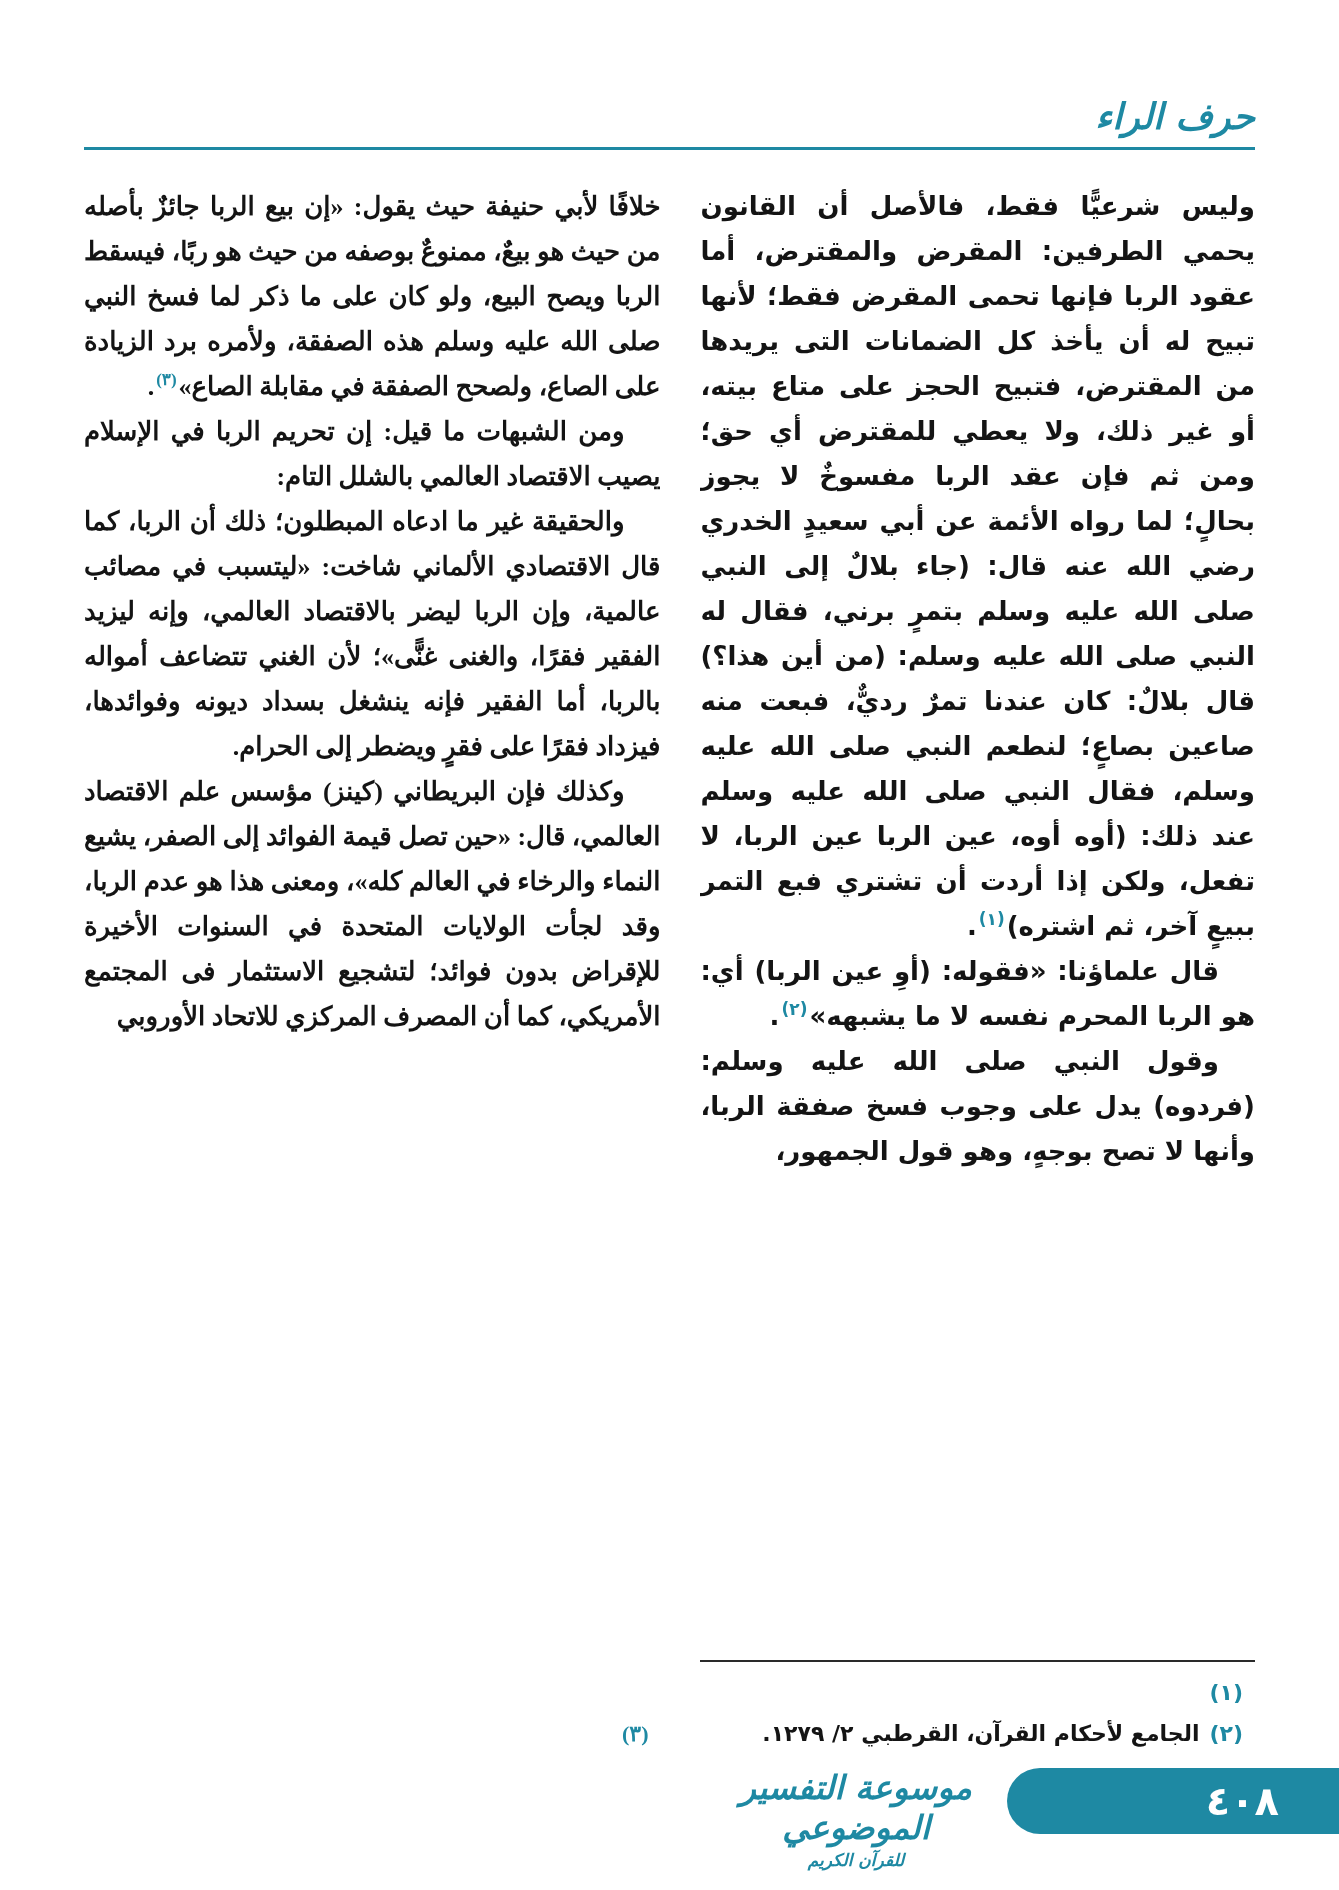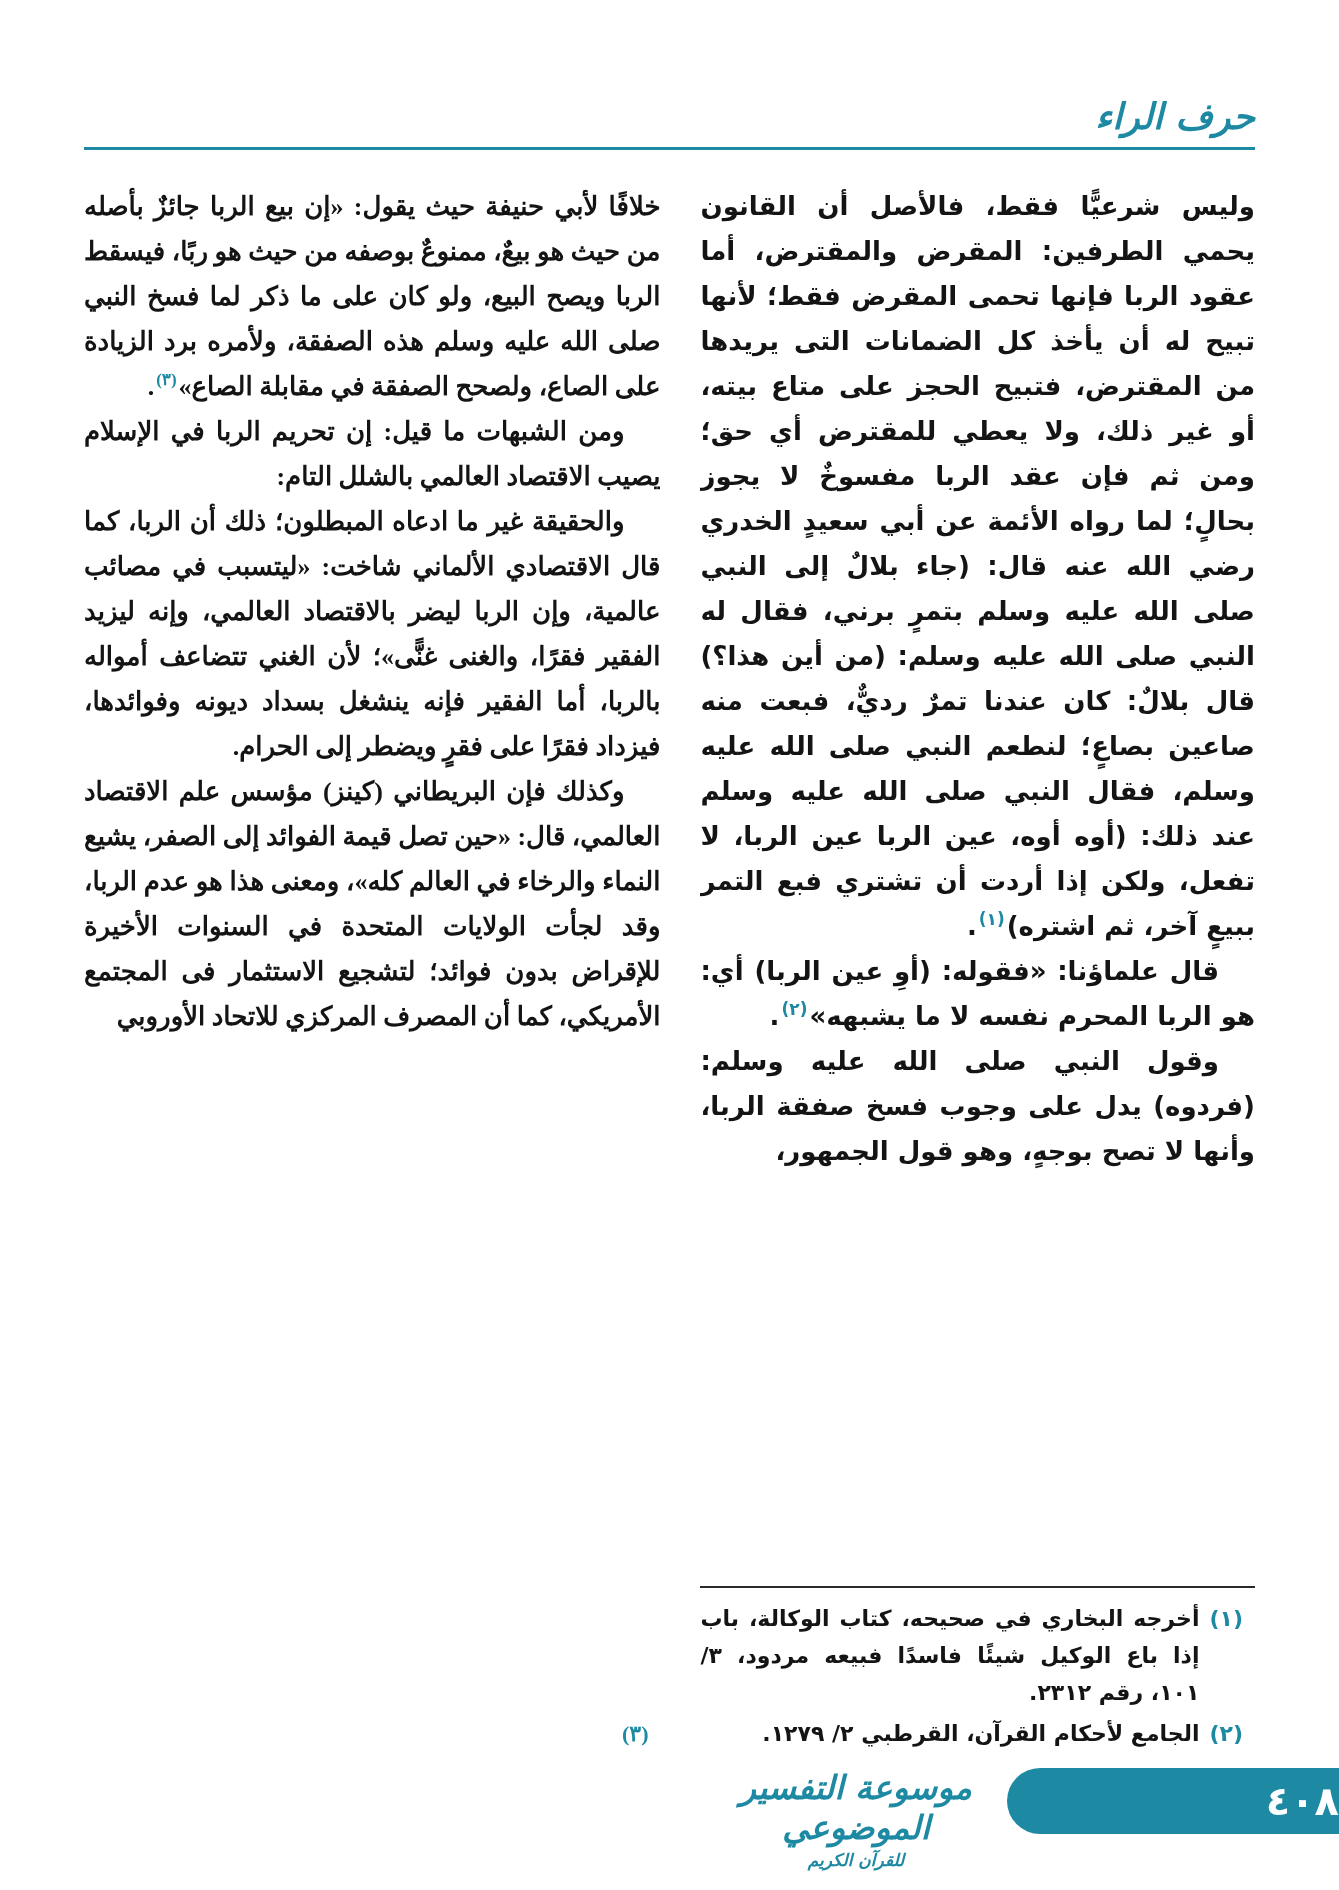--- a/index.html
+++ b/index.html
@@ -86,20 +86,21 @@
   .page-banner {
     position: absolute;
     right: 0;
     bottom: 56px;
     width: 332px;
     height: 66px;
     background: var(--accent);
     border-radius: 33px 0 0 33px;
     display: flex;
     align-items: center;
+    padding-right: 60px;
   }
   .page-number {
     color: #ffffff;
     font-size: 40px;
     font-weight: 700;
     letter-spacing: 3px;
   }
 
   .book-logo {
     position: absolute;
@@ -136,21 +137,20 @@
 
     <div class="col col-right">
       <p class="para"><span>وليس شرعيًّا فقط، فالأصل أن القانون يحمي الطرفين: المقرض والمقترض، أما عقود الربا فإنها تحمى المقرض فقط؛ لأنها تبيح له أن يأخذ كل الضمانات التى يريدها من المقترض، فتبيح الحجز على متاع بيته، أو غير ذلك، ولا يعطي للمقترض أي حق؛ ومن ثم فإن عقد الربا مفسوخٌ لا يجوز بحالٍ؛ لما رواه الأئمة عن أبي سعيدٍ الخدري رضي الله عنه قال: (جاء بلالٌ إلى النبي صلى الله عليه وسلم بتمرٍ برني، فقال له النبي صلى الله عليه وسلم: (من أين هذا؟) قال بلالٌ: كان عندنا تمرٌ رديٌّ، فبعت منه صاعين بصاعٍ؛ لنطعم النبي صلى الله عليه وسلم، فقال النبي صلى الله عليه وسلم عند ذلك: (أوه أوه، عين الربا عين الربا، لا تفعل، ولكن إذا أردت أن تشتري فبع التمر ببيعٍ آخر، ثم اشتره)</span><sup class="fn-mark">(١)</sup><span>.</span></p>
       <p class="para indent"><span>قال علماؤنا: «فقوله: (أوِ عين الربا) أي: هو الربا المحرم نفسه لا ما يشبهه»</span><sup class="fn-mark">(٢)</sup><span>.</span></p>
       <p class="para indent"><span>وقول النبي صلى الله عليه وسلم: (فردوه) يدل على وجوب فسخ صفقة الربا، وأنها لا تصح بوجهٍ، وهو قول الجمهور،</span></p>
 
       <div class="footnotes">
         <hr class="fn-sep">
         <div class="footnote">
           <span class="fn-num">(١)</span>
-          <span class="fn-text">أخرجه البخاري في صحيحه، كتاب الوكالة، باب إذا باع الوكيل شيئًا فاسدًا فبيعه مردود، ٣/ ١٠١، رقم ٢٣١٢.</span>
         </div>
         <div class="footnote">
           <span class="fn-num">(٢)</span>
           <span class="fn-text">الجامع لأحكام القرآن، القرطبي ٢/ ١٢٧٩.</span>
         </div>
       </div>
     </div>
 
     <div class="col col-left">
       <p class="para"><span>خلافًا لأبي حنيفة حيث يقول: «إن بيع الربا جائزٌ بأصله من حيث هو بيعٌ، ممنوعٌ بوصفه من حيث هو ربًا، فيسقط الربا ويصح البيع، ولو كان على ما ذكر لما فسخ النبي صلى الله عليه وسلم هذه الصفقة، ولأمره برد الزيادة على الصاع، ولصحح الصفقة في مقابلة الصاع»</span><sup class="fn-mark">(٣)</sup><span>.</span></p>

